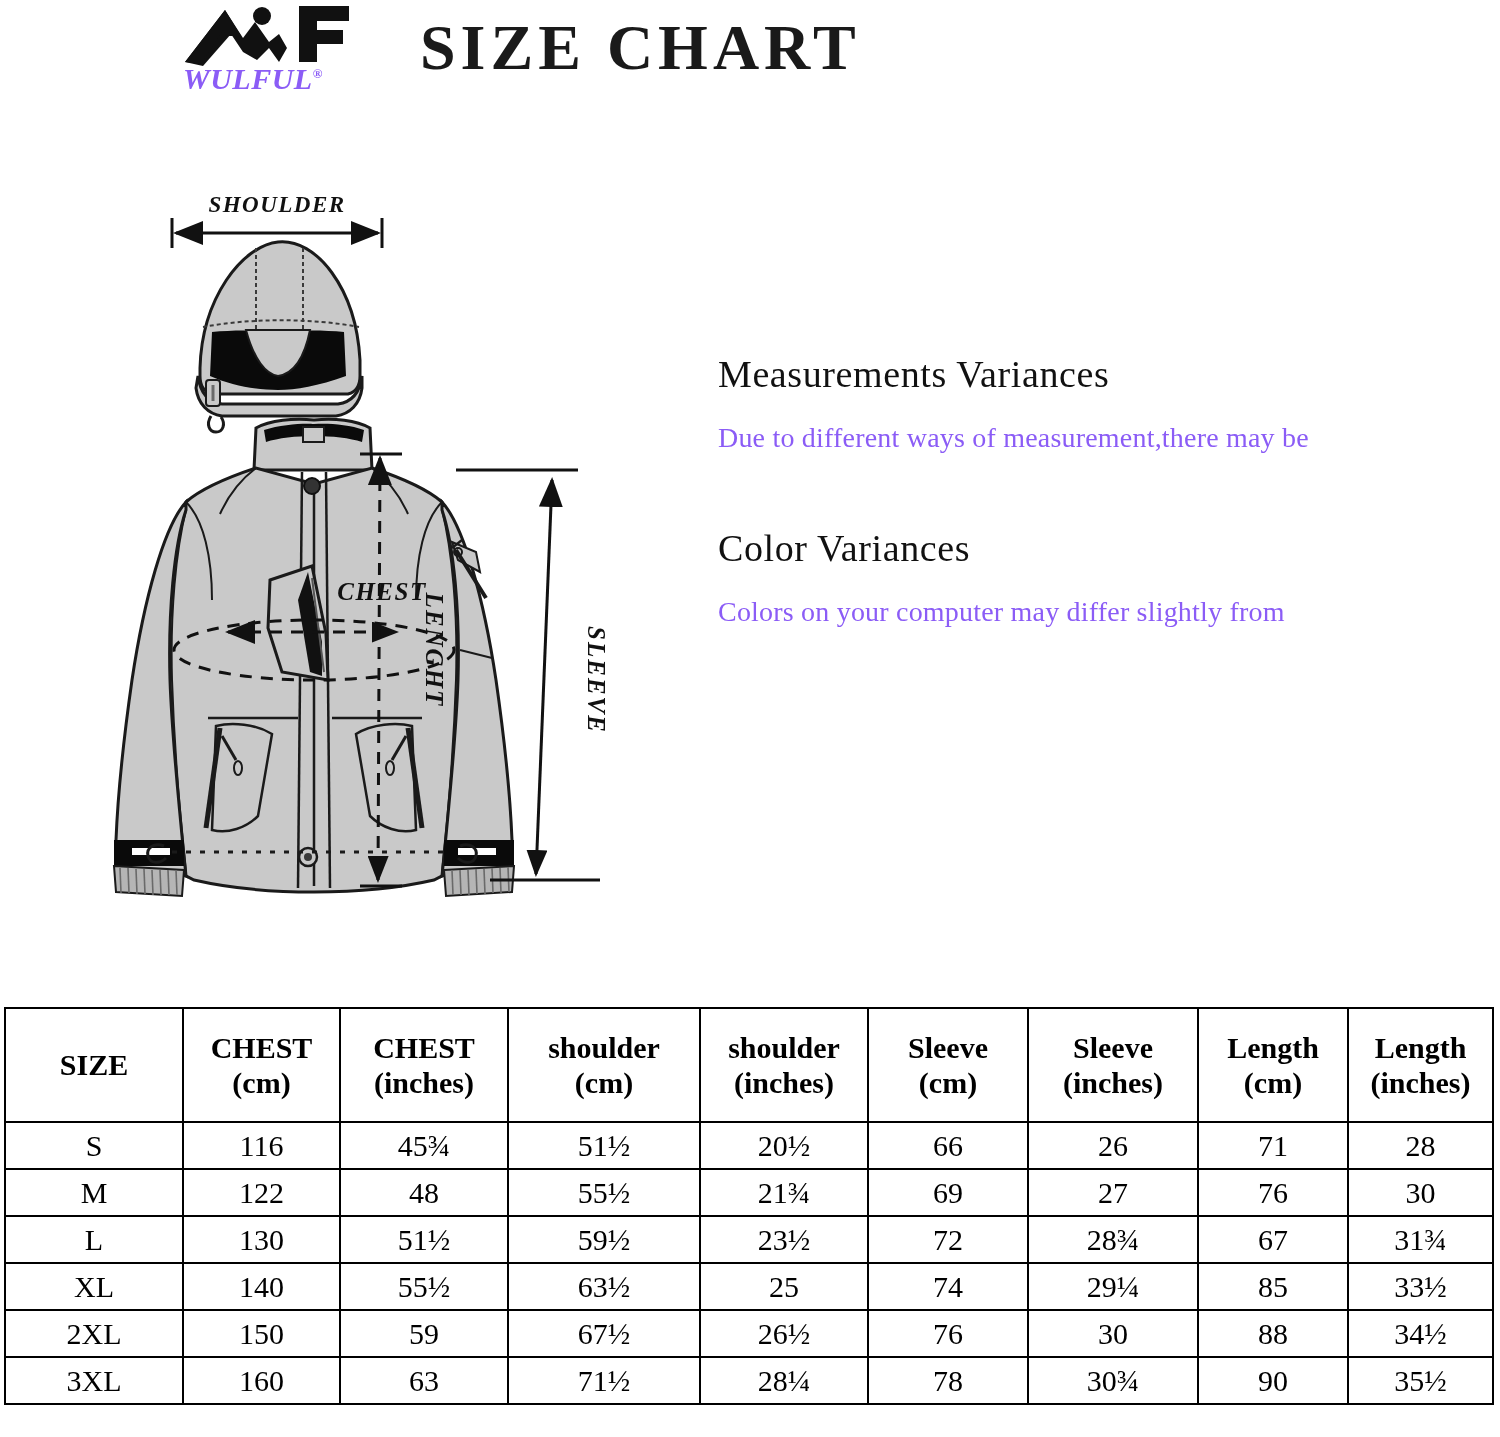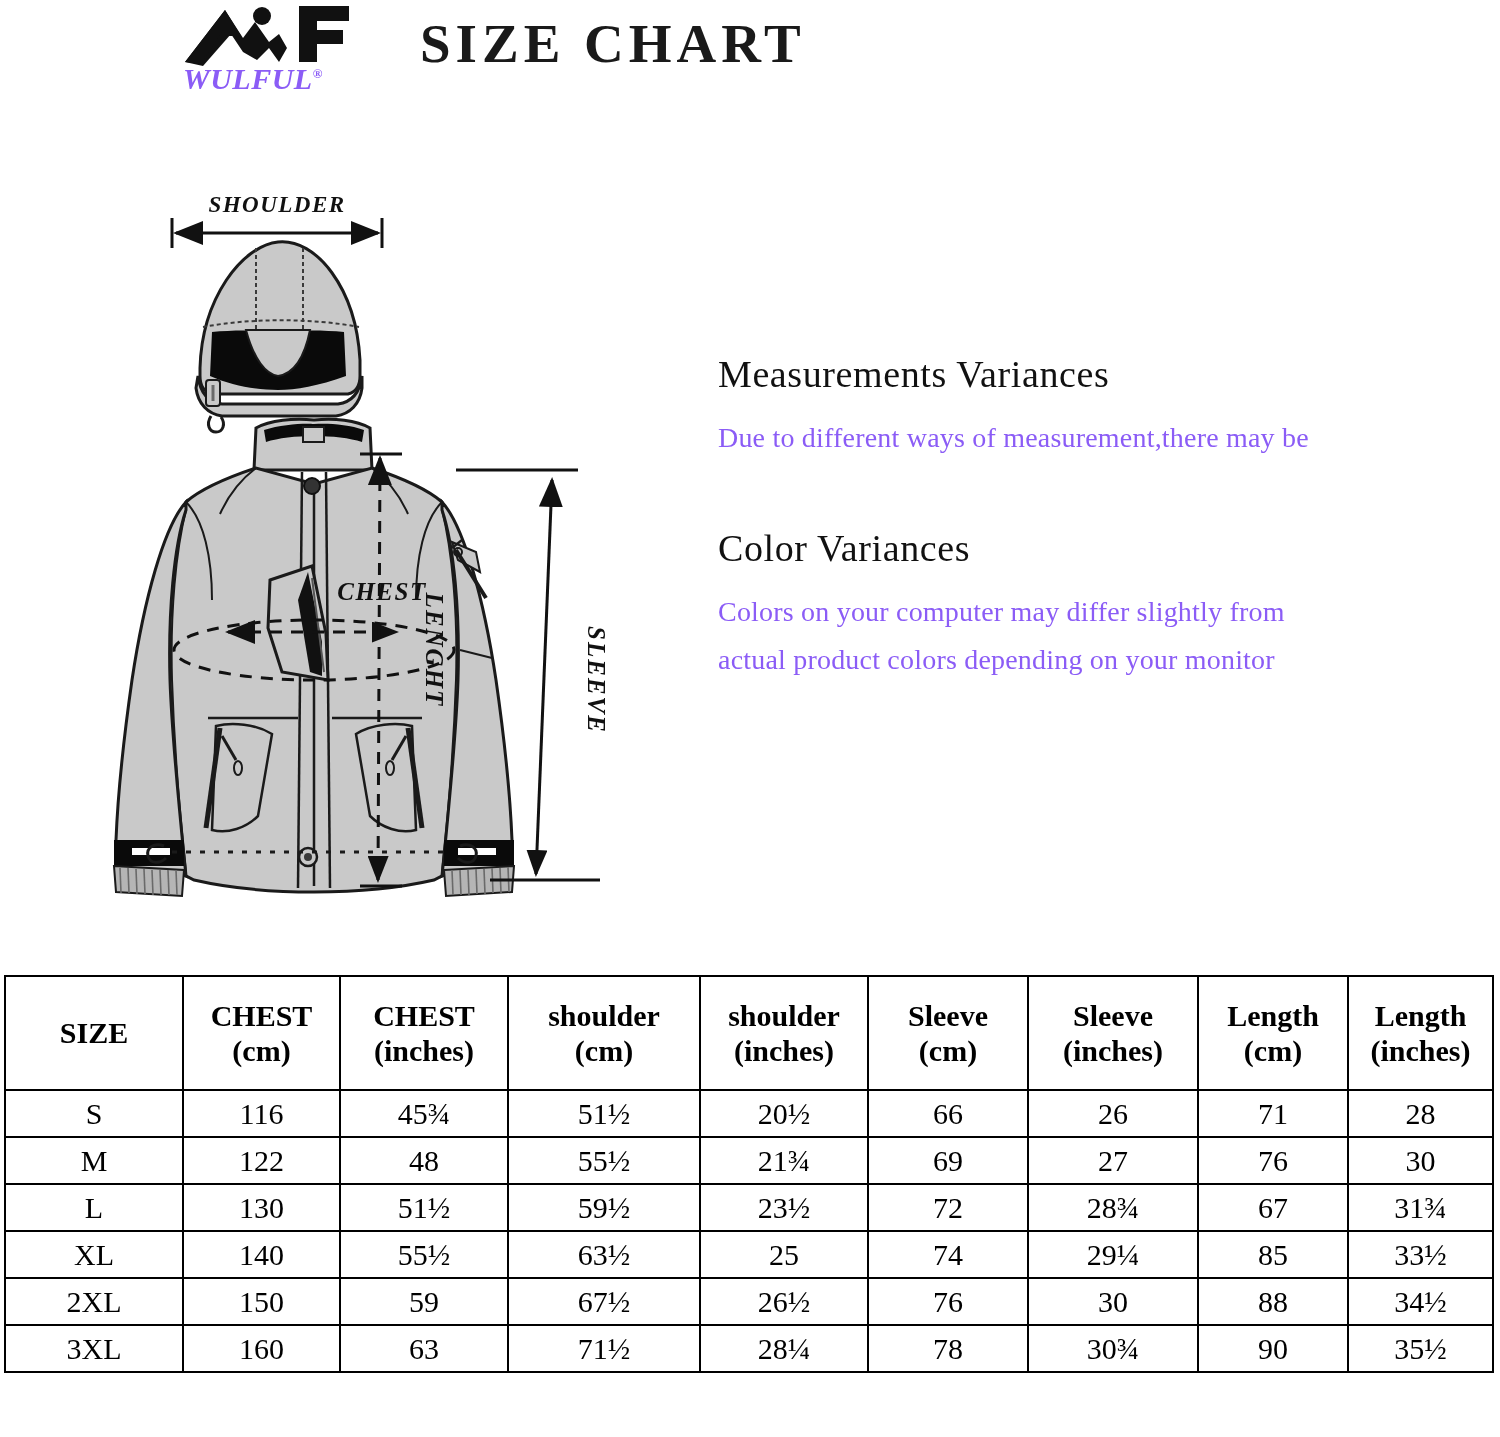--- a/index.html
+++ b/index.html
@@ -47,21 +47,21 @@
   #logo-wordmark .reg {
     font-size: 13px;
     vertical-align: super;
     font-style: normal;
   }
   #page-title {
     position: absolute;
     left: 420px; top: 16px;
     font-family: "Liberation Serif", serif;
     font-weight: bold;
-    font-size: 55px;
+    font-size: 64px;
     letter-spacing: 5px;
     color: #1a1a1a;
     white-space: nowrap;
     line-height: 1;
   }
 
   
   #illustration {
     position: absolute;
     left: 60px; top: 180px;
@@ -90,21 +90,21 @@
     margin: 0 0 34px 0;
     letter-spacing: 0.2px;
     white-space: nowrap;
   }
   .note-gap { height: 38px; }
   .note-line.tight { margin-bottom: 16px; }
 
   
   #size-table-wrap {
     position: absolute;
-    left: 4px; top: 975px;
+    left: 4px; top: 1007px;
     width: 1324px;
   }
   table.size-table {
     border-collapse: collapse;
     width: 1488px;
     table-layout: fixed;
     font-family: "Liberation Serif", serif;
   }
   table.size-table th,
   table.size-table td {
@@ -320,21 +320,20 @@
   </g>
 </svg>
 </div>
 
 <div id="notes">
   <div class="note-heading">Measurements Variances</div>
   <div class="note-line">Due to different ways of measurement,there may be</div>
   <div class="note-gap"></div>
   <div class="note-heading">Color Variances</div>
   <div class="note-line tight">Colors on your computer may differ slightly from</div>
-  <div class="note-line tight">actual product colors depending on your monitor</div>
 </div>
 
 <div id="size-table-wrap">
   <table class="size-table">
     <colgroup>
       <col class="c-size">
         <col class="c-chest-cm">
         <col class="c-chest-in">
       <col class="c-sh-cm">
         <col class="c-sh-in">

